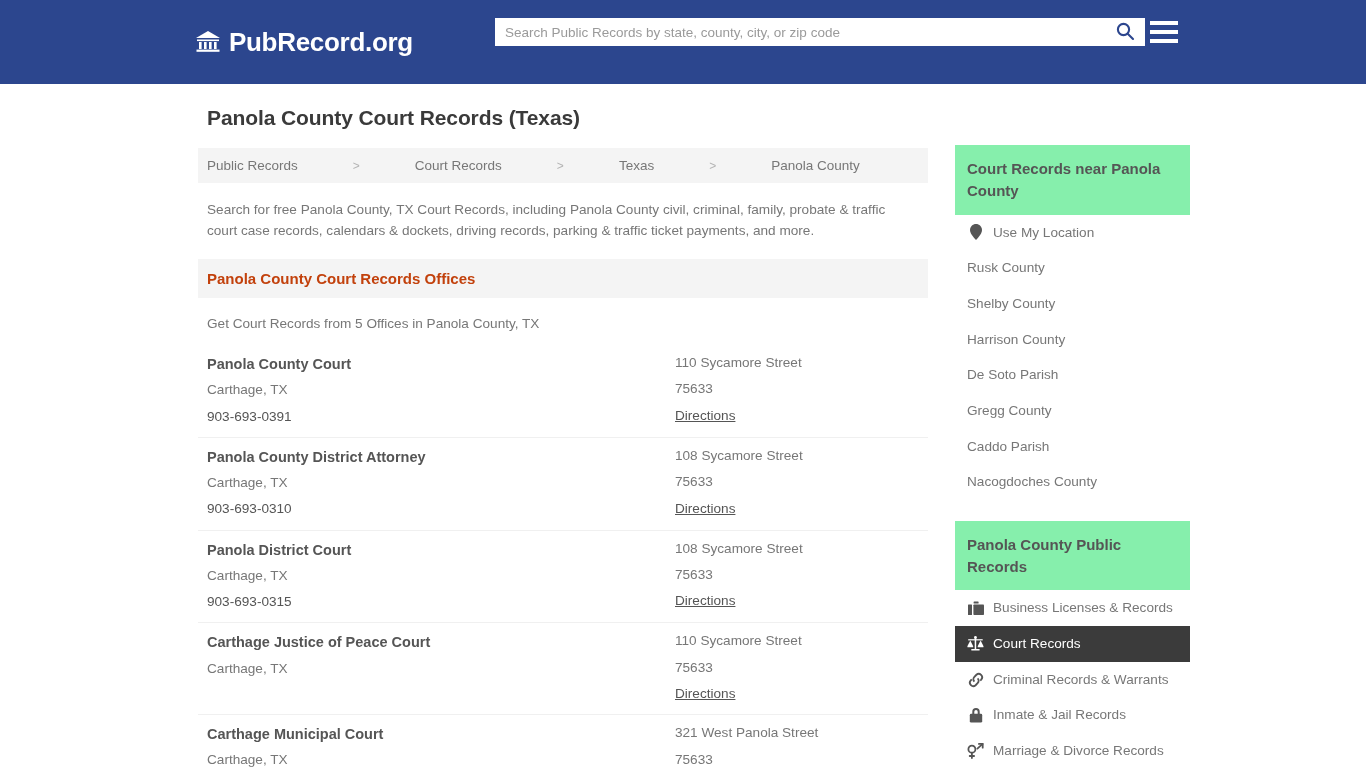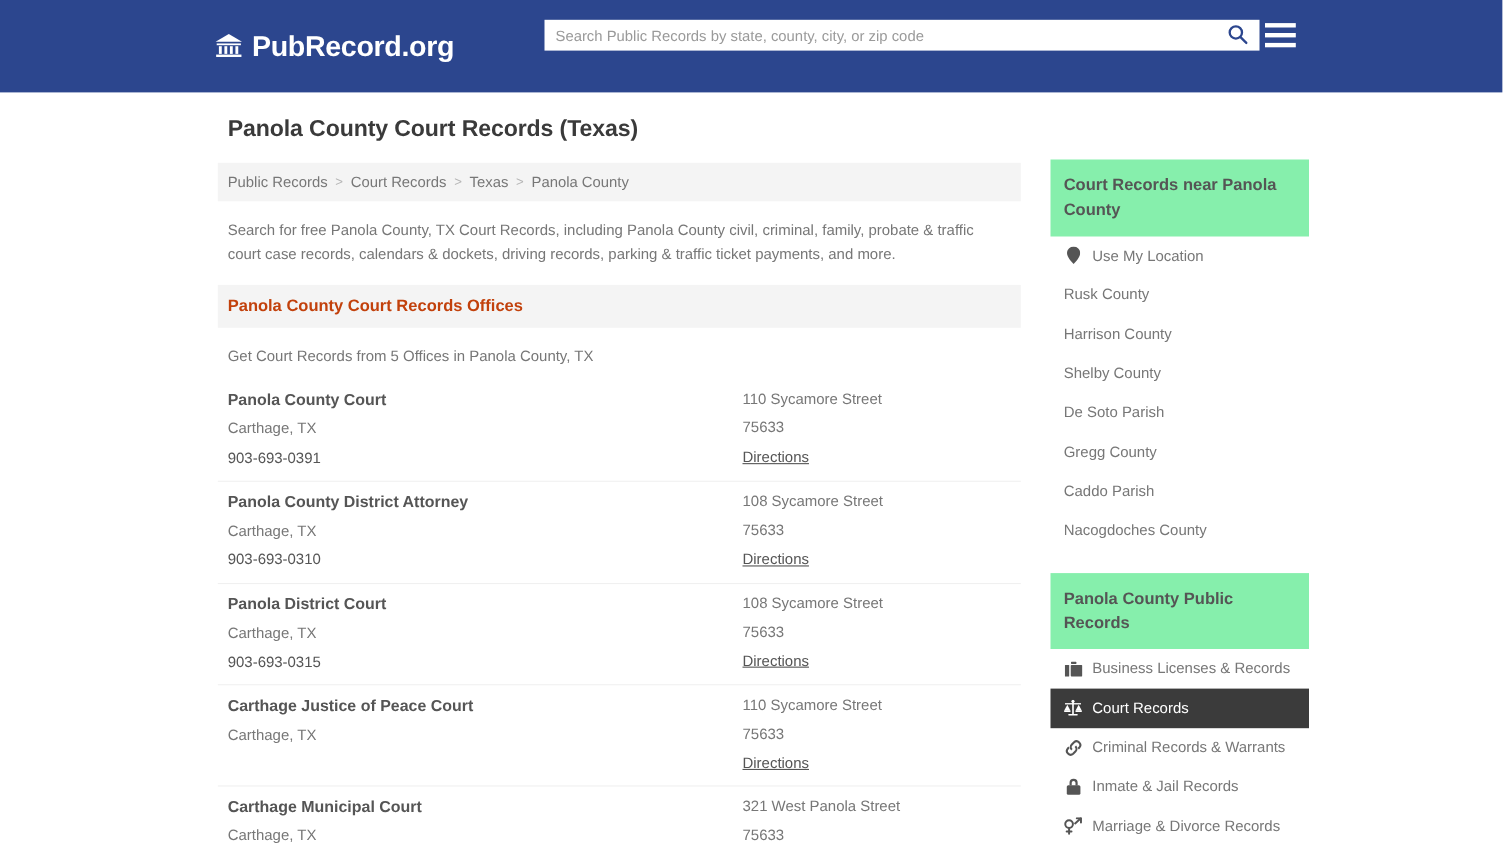--- a/index.html
+++ b/index.html
@@ -104,21 +104,23 @@
     color: #3a3a3a;
     margin: 0 0 18px 9px;
     letter-spacing: -0.1px;
   }
   .breadcrumb {
     background: #F4F4F4;
     padding: 10px 9px;
     font-size: 13.5px;
     color: #777;
     display: flex;
+    align-items: center;
     flex-wrap: wrap;
+    gap: 48px;
   }
   .breadcrumb a {
     color: #777;
     text-decoration: none;
   }
   .breadcrumb .sep { margin: 0 7px; color: #b4b4b4; font-size: 12px; }
   .breadcrumb .current { color: #777; }
 
   .intro {
     font-size: 13.6px;
@@ -340,24 +342,24 @@
               <svg width="12" height="16" viewBox="0 0 12 16" fill="#555555">
                 <path d="M6 0C2.7 0 0 2.7 0 6c0 4.3 6 10 6 10s6-5.7 6-10c0-3.3-2.7-6-6-6z"></path>
               </svg>
             </span>
             <span>Use My Location</span>
           </li>
           <li class="side-item no-icon">
             <span>Rusk County</span>
           </li>
           <li class="side-item no-icon">
+            <span>Shelby County</span>
+          </li>
+          <li class="side-item no-icon">
             <span>Harrison County</span>
-          </li>
-          <li class="side-item no-icon">
-            <span>Shelby County</span>
           </li>
           <li class="side-item no-icon">
             <span>De Soto Parish</span>
           </li>
           <li class="side-item no-icon">
             <span>Gregg County</span>
           </li>
           <li class="side-item no-icon">
             <span>Caddo Parish</span>
           </li>

